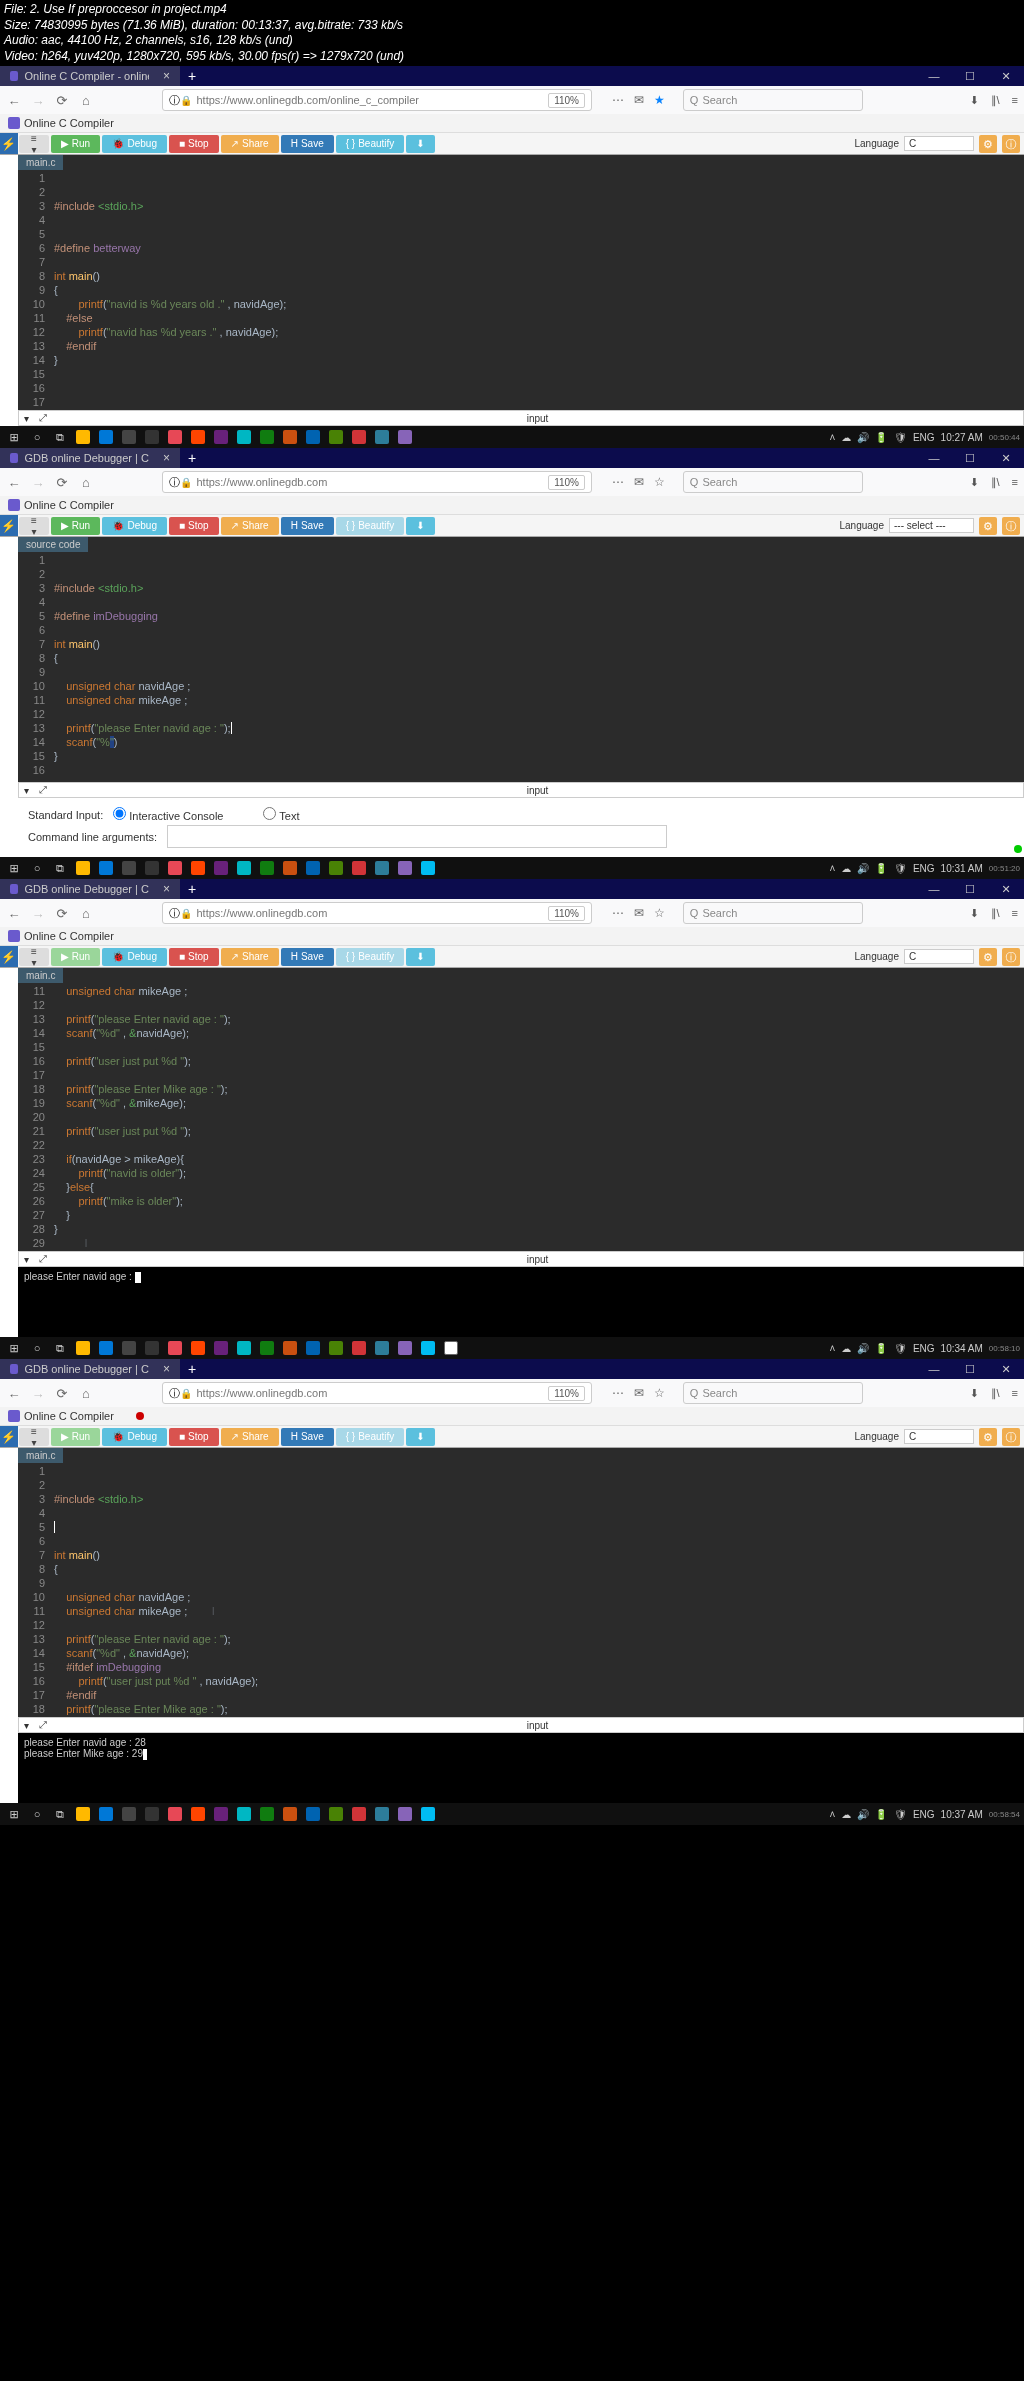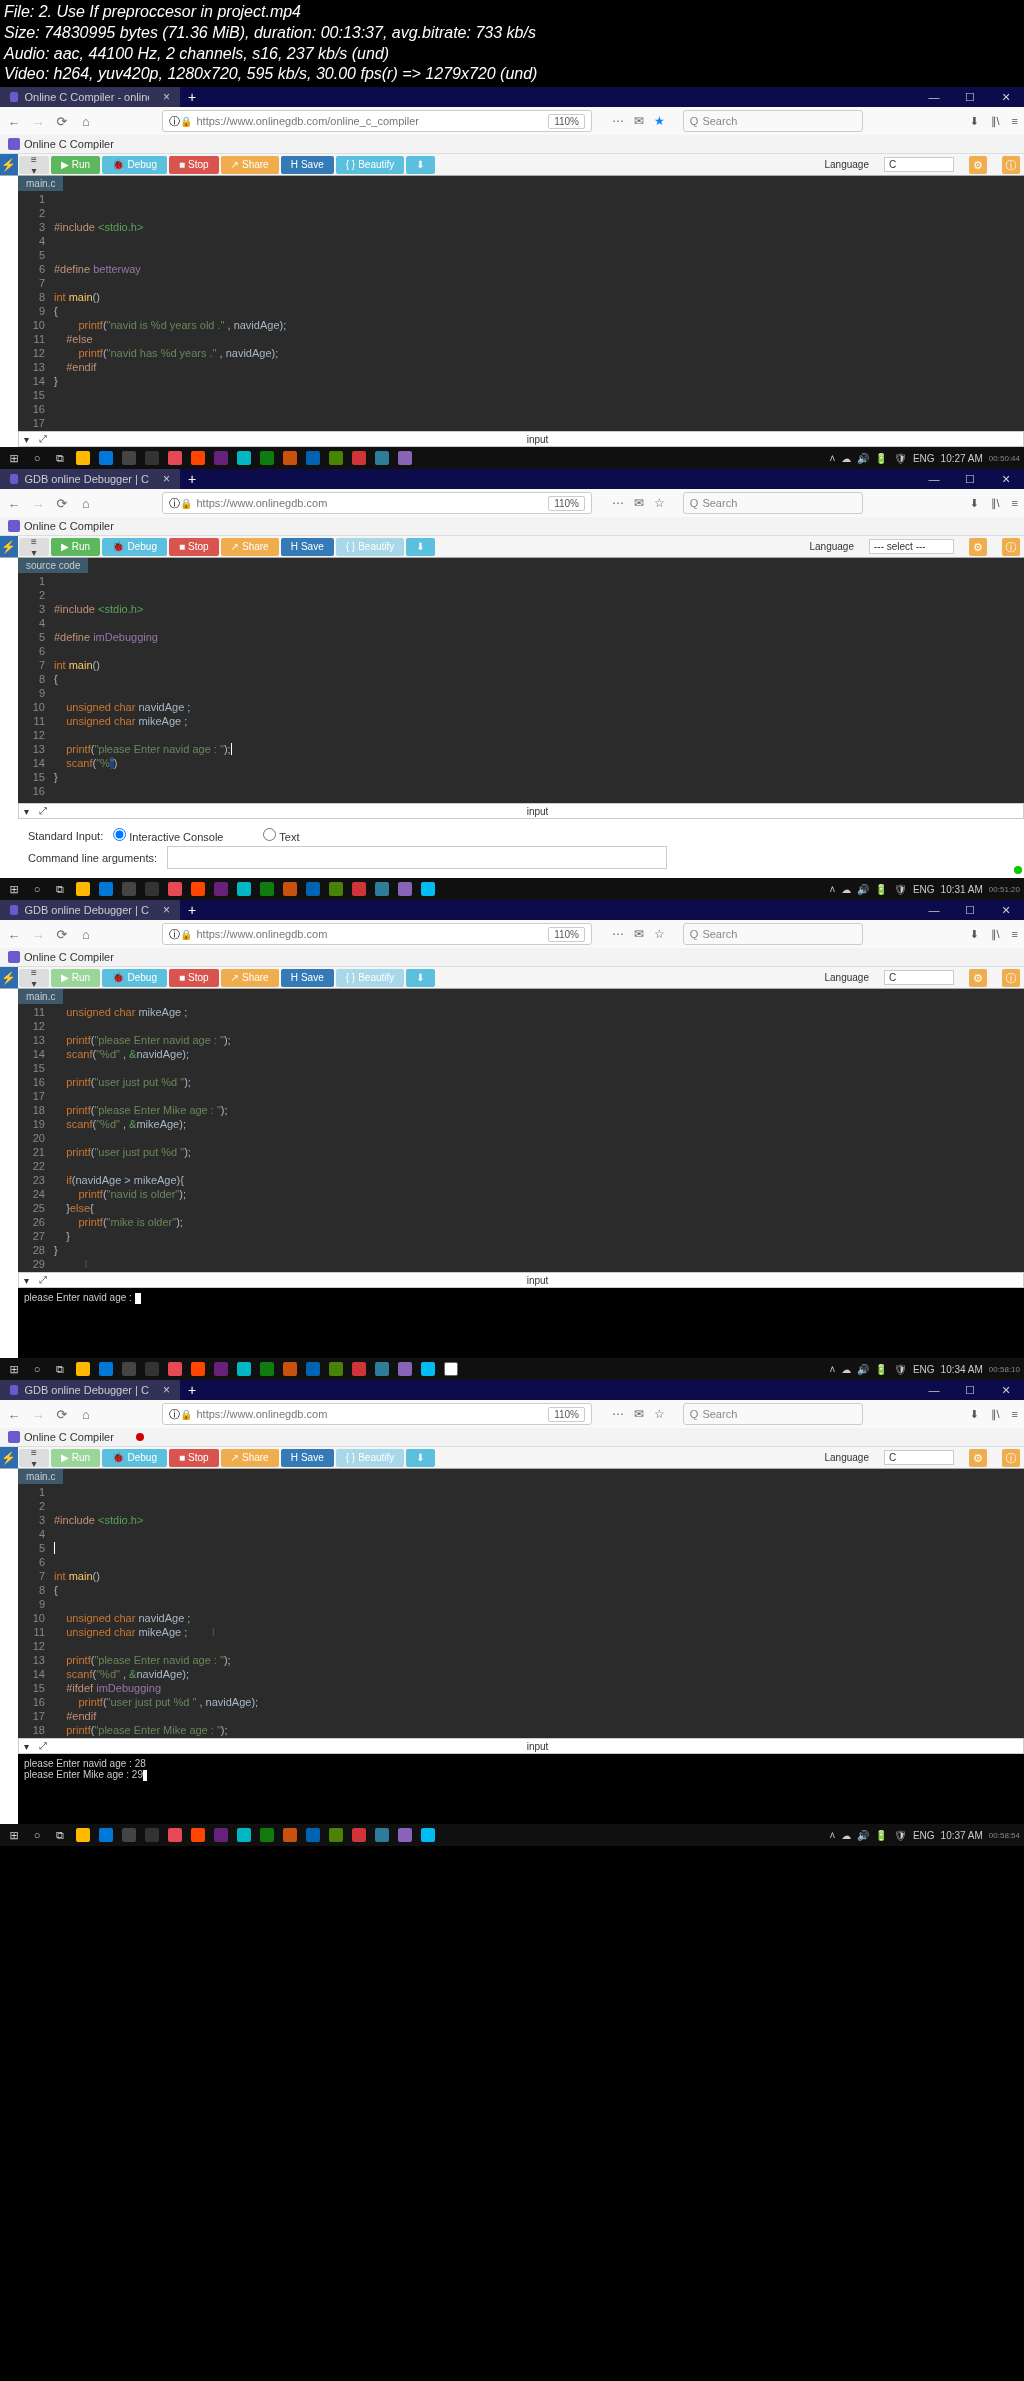--- a/index.html
+++ b/index.html
@@ -1,17 +1,17 @@
 <!DOCTYPE html>
 <html><head>
 <meta charset="utf-8">
 <style>
 * { margin:0; padding:0; box-sizing:border-box; font-family:Arial,sans-serif; }
 body { background:#000; width:1024px; font-size:11px; }
-.meta-info { color:#fff; font-style:italic; padding:2px 4px; font-size:16px; line-height:1.3; }
+.meta-info { color:#fff; font-style:italic; padding:2px 4px; font-size:12px; line-height:1.3; }
 .screenshot { width:1024px; position:relative; }
 .titlebar { background:#0c0c4d; height:20px; display:flex; align-items:center; }
 .tab-ff { background:#323259; color:#ccc; padding:3px 10px; font-size:11px; display:flex; align-items:center; gap:6px; height:20px; max-width:180px; }
 .tab-x { color:#ccc; margin-left:8px; font-size:12px; }
 .tab-plus { color:#fff; padding:0 8px; font-size:14px; }
 .win-ctrl { margin-left:auto; display:flex; }
 .win-ctrl span { width:36px; text-align:center; color:#ccc; font-size:11px; }
 .win-ctrl .close { background:#0c0c4d; }
 .addrbar { background:#f9f9fa; height:28px; display:flex; align-items:center; padding:0 6px; gap:8px; }
 .nav-icon { color:#666; font-size:13px; width:16px; text-align:center; }
@@ -30,21 +30,21 @@
 .subbar .favicon { width:12px; height:12px; background:#6a5acd; border-radius:2px; }
 .toolbar { background:#f5f5f5; display:flex; height:22px; border-bottom:1px solid #aaa; }
 .left-strip { width:18px; background:#2c6cb0; display:flex; align-items:center; justify-content:center; color:#fff; font-size:12px; }
 .toolbar-inner { flex:1; display:flex; align-items:center; }
 .tbtn { height:18px; padding:0 10px; color:#fff; display:flex; align-items:center; font-size:10px; margin:2px 1px; border-radius:2px; gap:3px; }
 .menu-btn { background:#ddd; color:#444; width:30px; text-align:center; }
 .run { background:#5cb85c; } .debug { background:#5bc0de; } .stop { background:#d9534f; }
 .share { background:#f0ad4e; } .save { background:#337ab7; } .beautify { background:#5bc0de; }
 .beautify.faded { background:#a8d8e8; }
 .dl { background:#5bc0de; }
-.lang-area { margin-left:auto; display:flex; align-items:center; gap:15px; padding-right:4px; font-size:10px; color:#333; }
+.lang-area { margin-left:auto; display:flex; align-items:center; gap:5px; padding-right:4px; font-size:10px; color:#333; }
 .lang-sel { border:1px solid #ccc; padding:1px 4px; background:#fff; font-size:10px; width:70px; }
 .gear-btn { width:18px; height:18px; background:#f0ad4e; color:#fff; text-align:center; font-size:11px; line-height:18px; border-radius:2px; }
 .editor-wrap { display:flex; background:#2b2b2b; }
 .strip-col { width:18px; background:#fff; }
 .editor-flex { flex:1; }
 .file-tab { background:#3d5a6c; color:#ccc; font-size:10px; padding:2px 8px; display:inline-block; }
 .editor { display:flex; background:#2b2b2b; font-family:Consolas,monospace; font-size:11px; }
 .gutter { background:#2b2b2b; color:#888; text-align:right; padding:1px 5px 1px 0; width:32px; }
 .gutter div { line-height:14px; height:14px; }
 .code { flex:1; padding:1px 4px; color:#a9b7c6; }
@@ -66,21 +66,21 @@
 .tb-icon { width:14px; height:14px; border-radius:2px; }
 .cursor { display:inline-block; width:6px; height:11px; background:#fff; vertical-align:middle; }
 .red-dot { width:8px; height:8px; background:#c00; border-radius:50%; margin-left:18px; }
 </style>
 </head>
 <body>
 
 <div class="meta-info">
   <div>File: 2. Use If preproccesor in project.mp4</div>
   <div>Size: 74830995 bytes (71.36 MiB), duration: 00:13:37, avg.bitrate: 733 kb/s</div>
-  <div>Audio: aac, 44100 Hz, 2 channels, s16, 237 kb/s (und)</div>
+  <div>Audio: aac, 44100 Hz, 2 channels, s16, 128 kb/s (und)</div>
   <div>Video: h264, yuv420p, 1280x720, 595 kb/s, 30.00 fps(r) =&gt; 1279x720 (und)</div>
 </div>
 
 <div class="screenshot">
 <div class="titlebar">
   <div class="tab-ff">
     <span style="width:10px;height:10px;background:#6a5acd;border-radius:2px"></span>
     <span style="overflow:hidden;white-space:nowrap">Online C Compiler - online edi</span>
     <span class="tab-x">×</span>
   </div>

